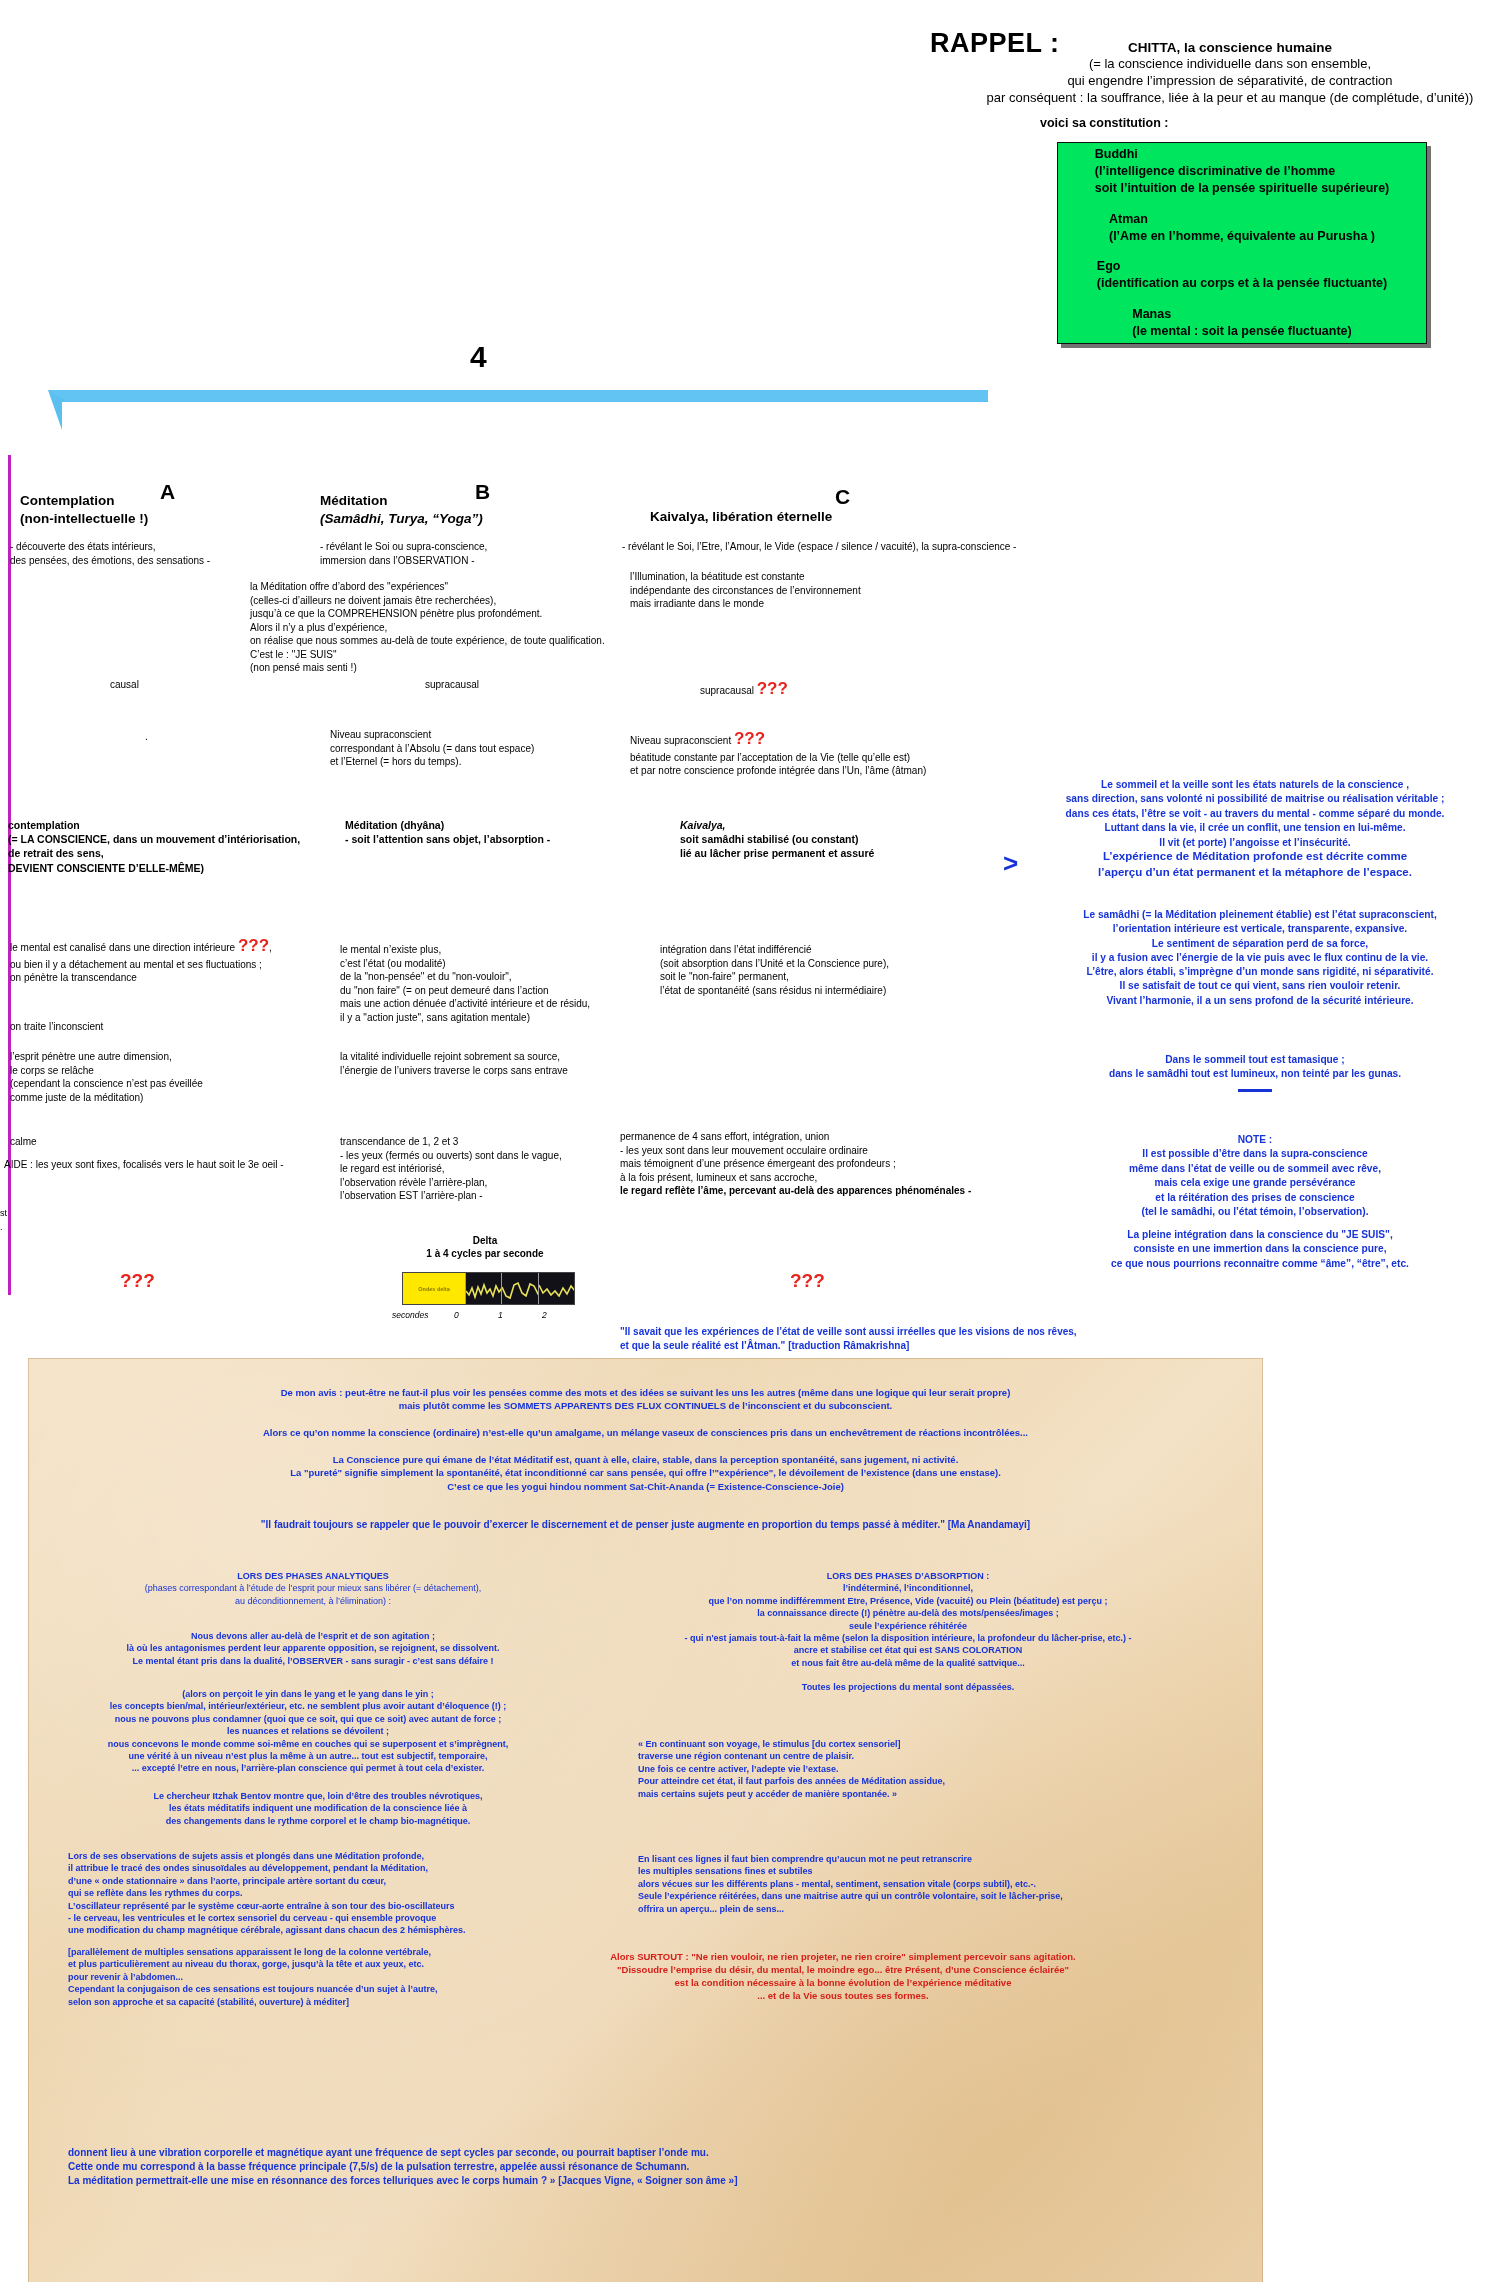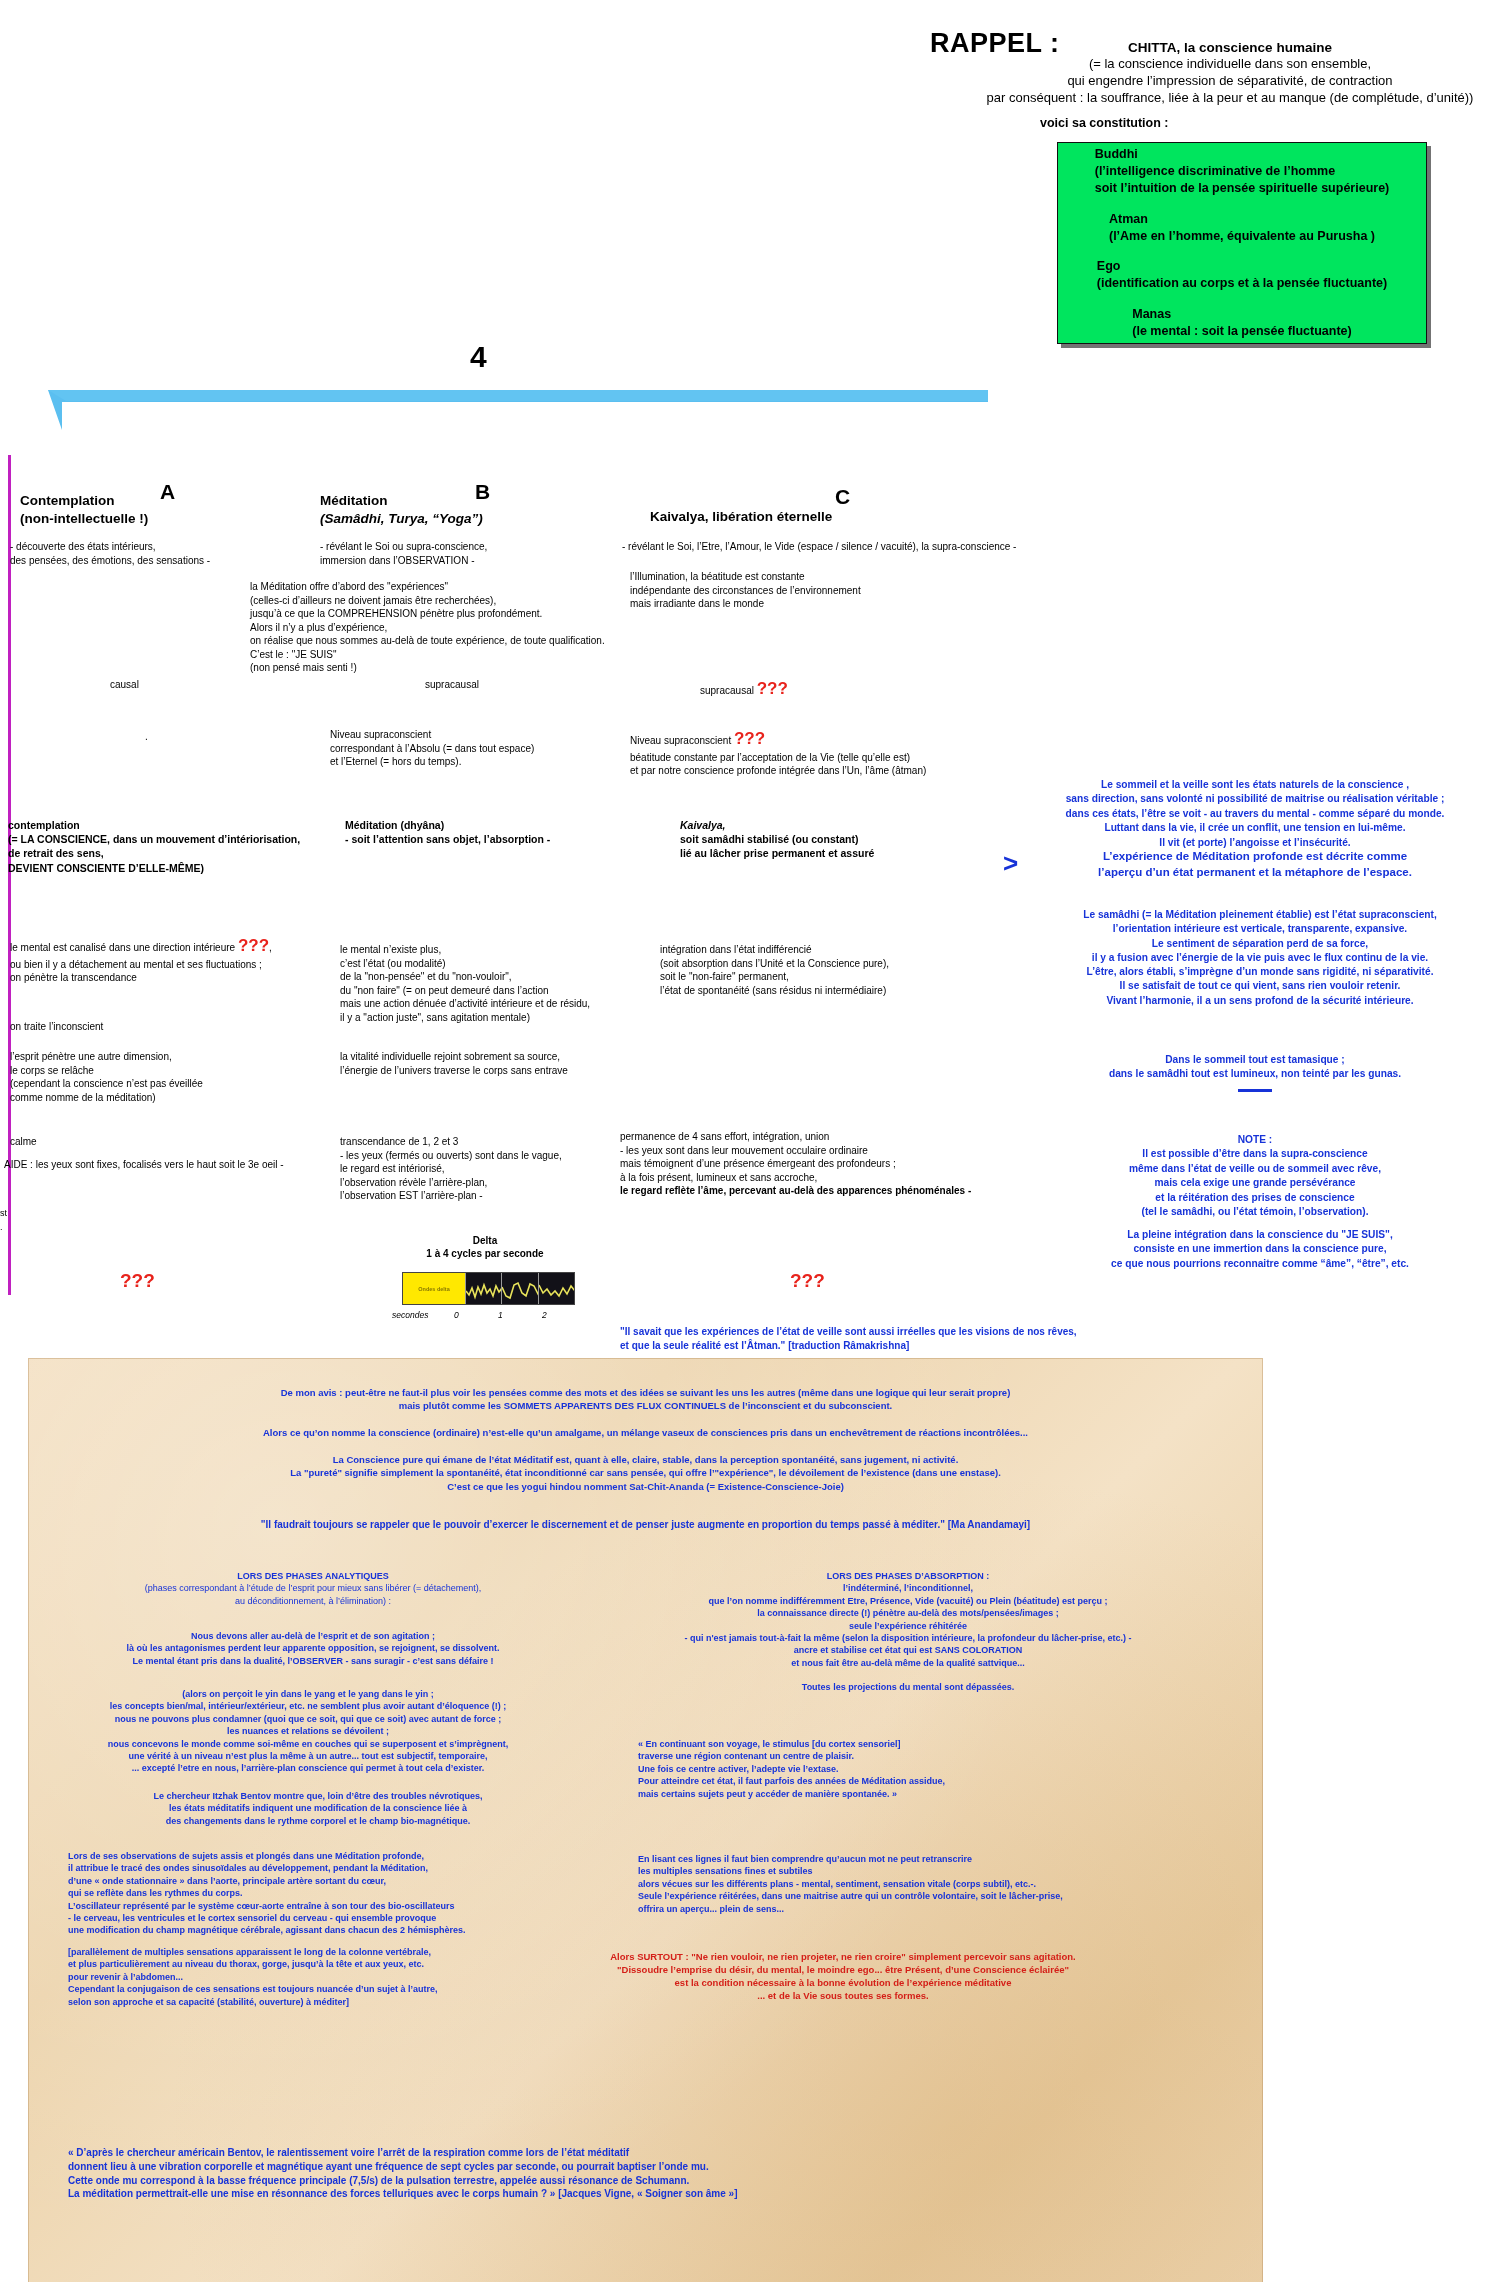--- a/index.html
+++ b/index.html
@@ -155,21 +155,21 @@
   <div>ou bien il y a détachement au mental et ses fluctuations ;</div>
   <div>on pénètre la transcendance</div>
 </div>
 
 <div class="tb s10" style="left:10px;top:1020px;width:330px;">on traite l’inconscient</div>
 
 <div class="tb s10" style="left:10px;top:1050px;width:330px;">
   <div>l’esprit pénètre une autre dimension,</div>
   <div>le corps se relâche</div>
   <div>(cependant la conscience n’est pas éveillée</div>
-  <div>comme nomme de la méditation)</div>
+  <div>comme juste de la méditation)</div>
 </div>
 
 <div class="tb s10" style="left:10px;top:1135px;width:330px;">calme</div>
 <div class="tb s10" style="left:4px;top:1158px;width:350px;">AIDE : les yeux sont fixes, focalisés vers le haut soit le 3e oeil -</div>
 <div class="tb qmbig" style="left:120px;top:1268px;width:60px;">???</div>
 
 <div class="tb s13b" style="left:320px;top:492px;width:340px;">
   <div>Méditation</div>
   <div class="i">(Samâdhi, Turya, “Yoga”)</div>
 </div>
@@ -458,19 +458,18 @@
   </div>
 
   <div class="pb" style="left:420px;top:592px;width:790px;text-align:center;font-size:9.5px;">
     <div class="pred">Alors SURTOUT : "Ne rien vouloir, ne rien projeter, ne rien croire" simplement percevoir sans agitation.</div>
     <div class="pred">"Dissoudre l’emprise du désir, du mental, le moindre ego... être Présent, d’une Conscience éclairée"</div>
     <div class="pred">est la condition nécessaire à la bonne évolution de l’expérience méditative</div>
     <div class="pred">... et de la Vie sous toutes ses formes.</div>
   </div>
 
   <div class="pb" style="left:40px;top:788px;width:1060px;text-align:left;font-size:10px;">
-    <div>« D’après le chercheur américain Bentov, le ralentissement voire l’arrêt de la respiration comme lors de l’état méditatif</div>
     <div>donnent lieu à une vibration corporelle et magnétique ayant une fréquence de sept cycles par seconde, ou pourrait baptiser l’onde mu.</div>
     <div>Cette onde mu correspond à la basse fréquence principale (7,5/s) de la pulsation terrestre, appelée aussi résonance de Schumann.</div>
     <div>La méditation permettrait-elle une mise en résonnance des forces telluriques avec le corps humain ? » [Jacques Vigne, « Soigner son âme »]</div>
   </div>
 
 </div>
 
 </body></html>

